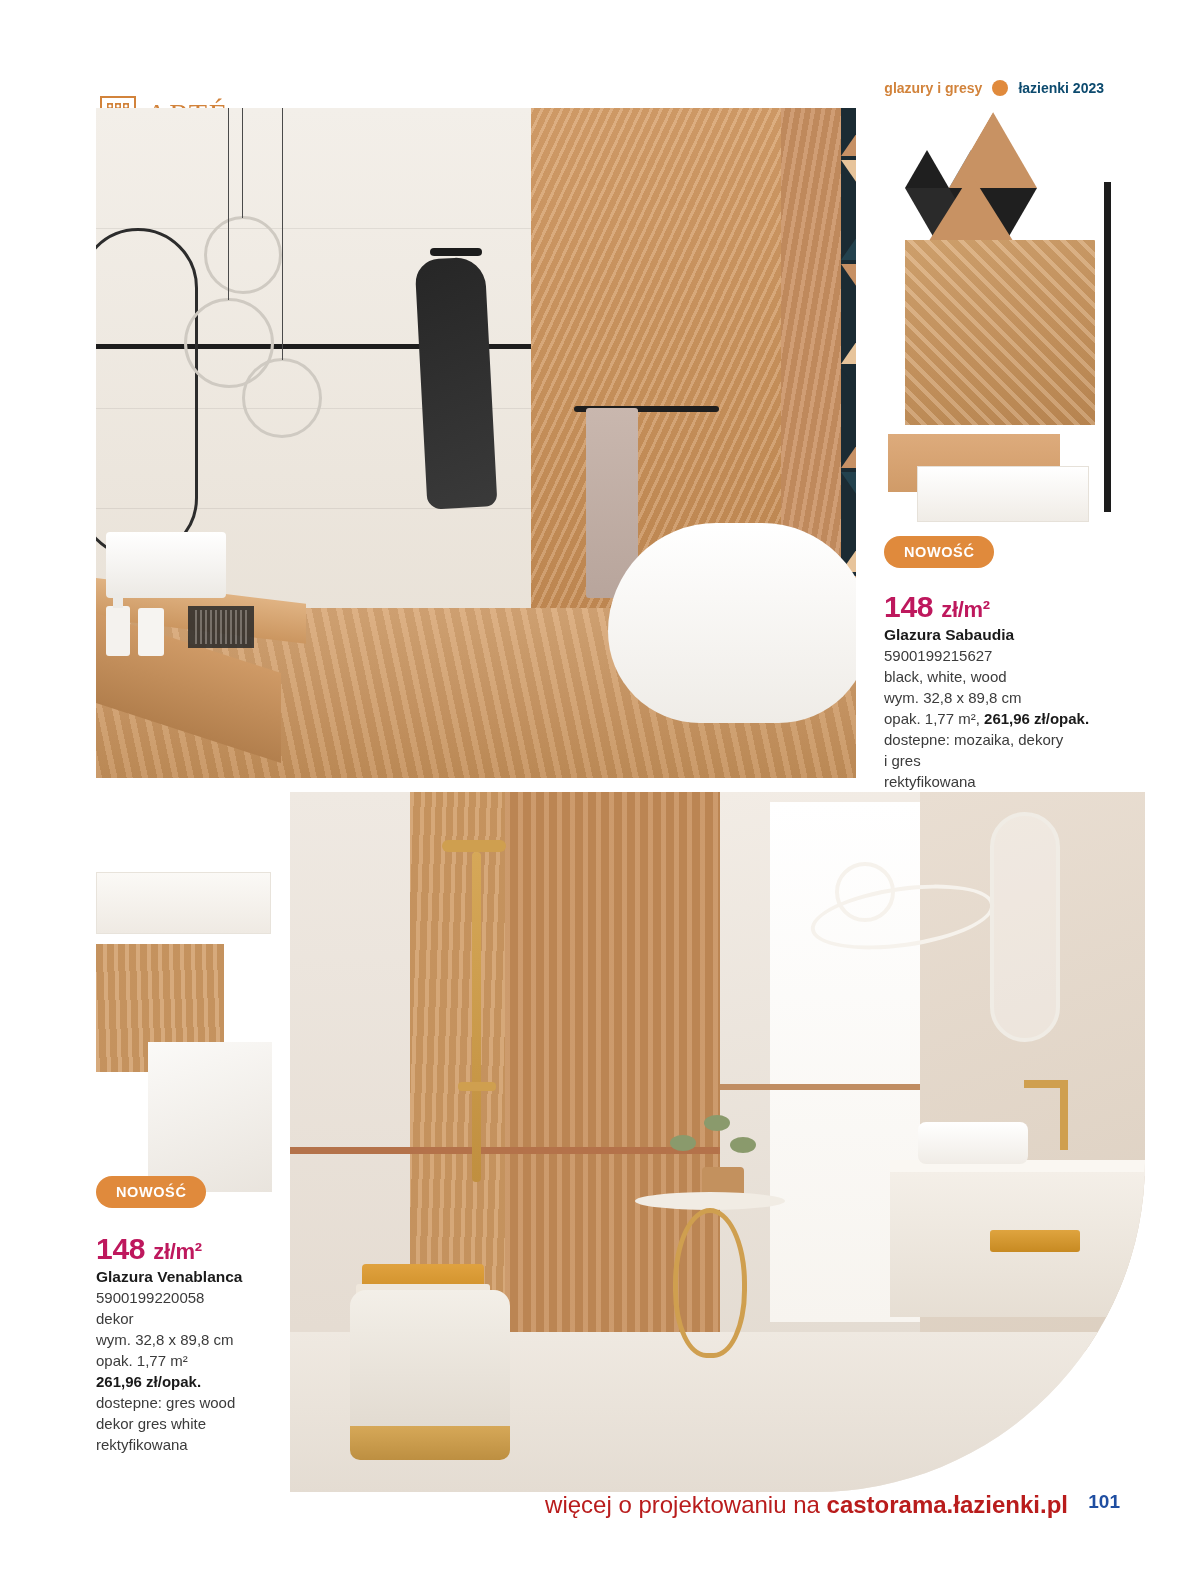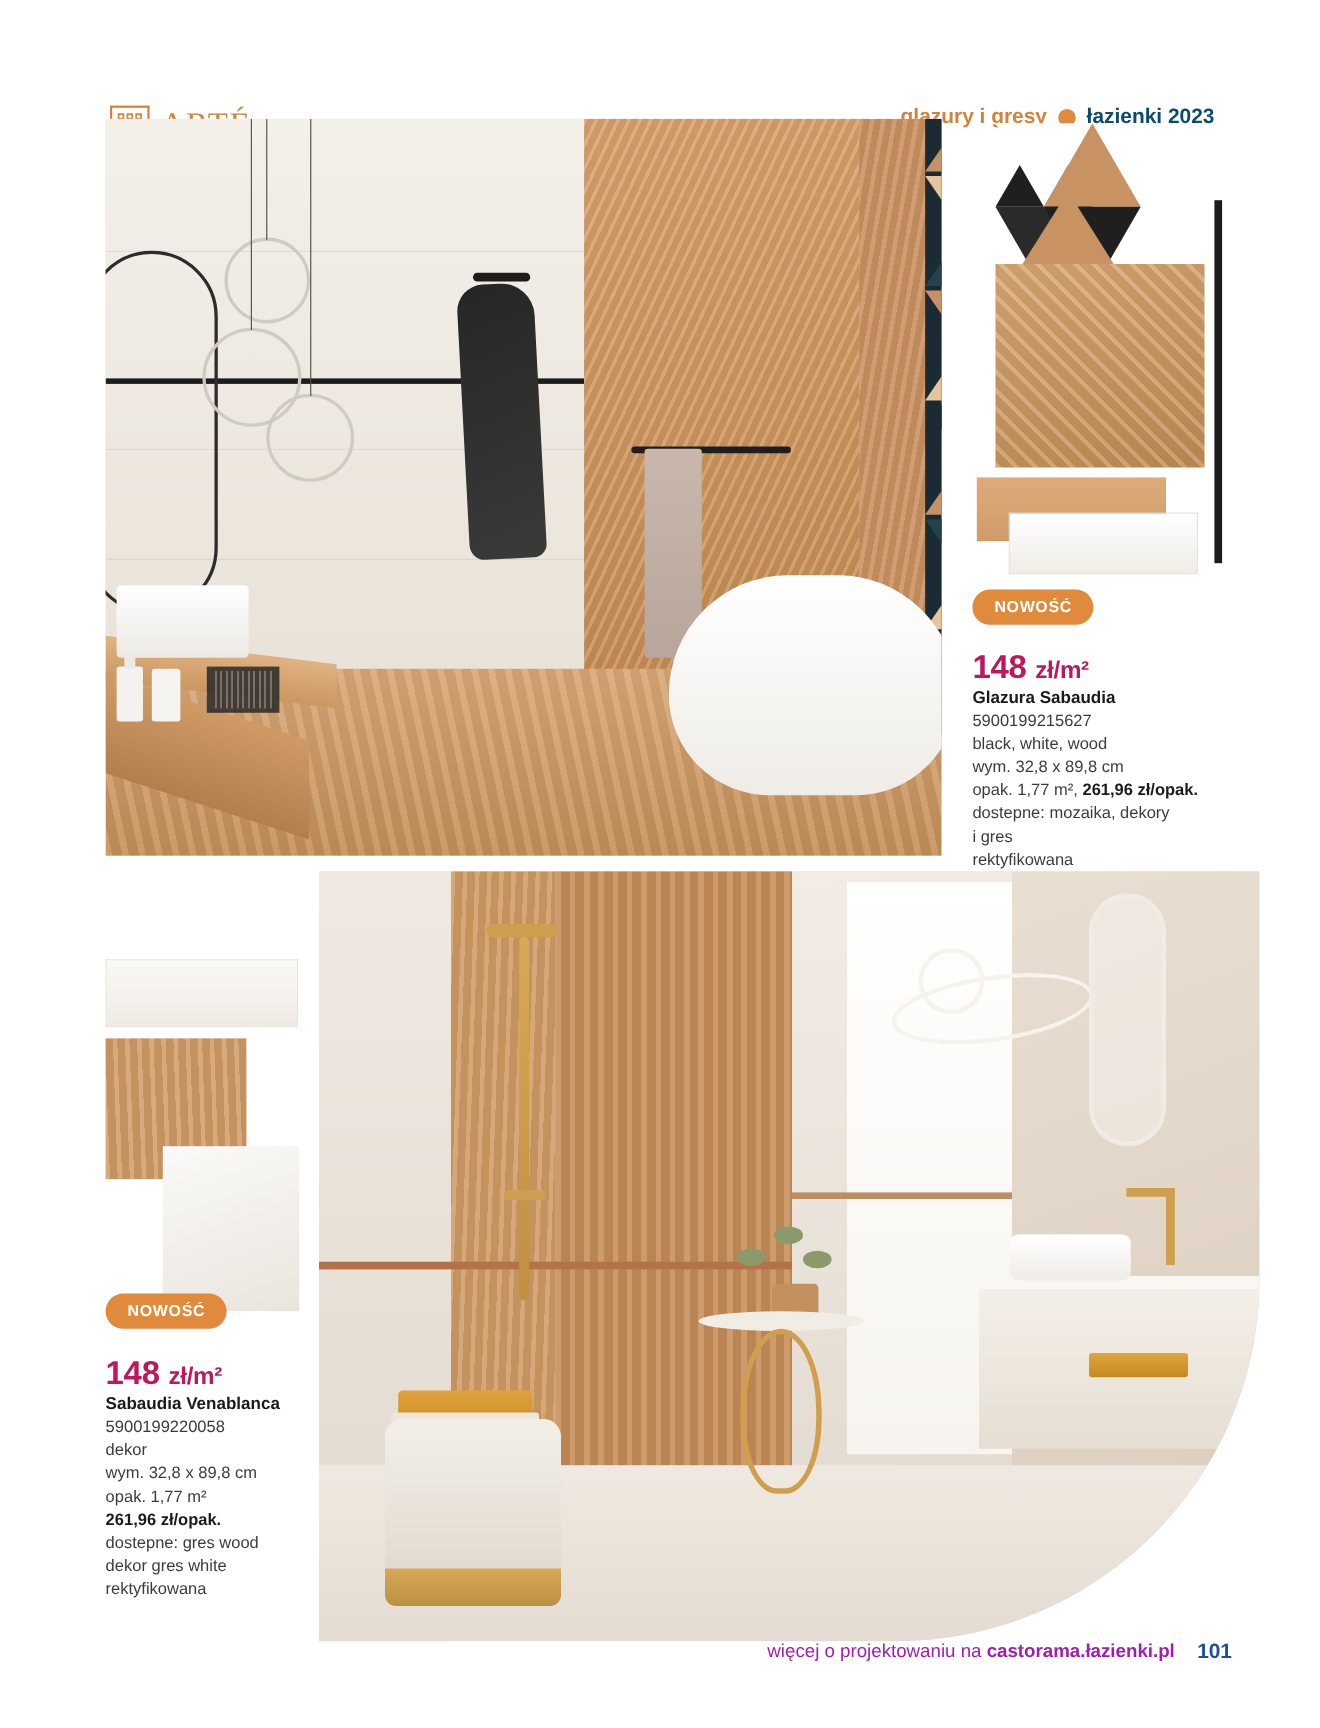--- a/index.html
+++ b/index.html
@@ -18,23 +18,23 @@
   .brand-mark {
     width:36px; height:36px; border:2px solid #d2833b; position:relative;
     display:flex; align-items:center; justify-content:center;
   }
   .brand-mark svg { display:block; }
   .brand-name {
     font-family:"Liberation Serif", serif;
     font-size:30px; letter-spacing:1.5px; color:#d2833b; font-weight:400;
   }
   .header-right {
-    position:absolute; right:96px; top:52px;
+    position:absolute; right:96px; top:36px;
     display:flex; align-items:center; gap:10px;
-    font-size:19px; font-weight:bold;
+    font-size:14px; font-weight:bold;
   }
   .hr-cat { color:#d2833b; }
   .hr-dot { width:16px; height:16px; border-radius:50%; background:#e08a3c; display:inline-block; }
   .hr-year { color:#0c4a6e; }
 
   
   .photo1 {
     position:absolute; left:96px; top:108px; width:760px; height:670px;
     overflow:hidden; background:#e8ded4;
   }
@@ -193,21 +193,21 @@
   .sw2-wood { position:absolute; left:96px; top:944px; width:128px; height:128px;
     background:repeating-linear-gradient(88deg, rgba(255,255,255,.16) 0 4px, rgba(0,0,0,.05) 4px 11px), #cf9a63; }
   .sw2-marble { position:absolute; left:148px; top:1042px; width:124px; height:150px;
     background:linear-gradient(160deg,#fbfaf8,#e9e4dd); }
   .info2 { position:absolute; left:96px; top:1176px; width:240px; }
   .info2 .badge { margin-bottom:24px; }
 
   
   .footer { position:absolute; left:0; bottom:40px; width:1200px; height:40px; }
   .footer-text {
-    position:absolute; right:132px; top:0; font-size:17px; color:#a21caf; font-weight:bold;
+    position:absolute; right:132px; top:0; font-size:24px; color:#b91c1c; font-weight:bold;
   }
   .footer-text .light { font-weight:normal; }
   .page-no { position:absolute; right:80px; top:0; font-size:19px; font-weight:bold; color:#1f4ea1; }
 </style>
 </head>
 <body>
 
 <div class="header">
   <div class="brand">
     <div class="brand-mark">
@@ -371,21 +371,21 @@
 <div class="sw2-white"></div>
 <div class="sw2-wood"></div>
 <div class="sw2-marble"></div>
 
 <div class="info2">
   <div class="badge">NOWOŚĆ</div>
   <div class="price">
     <span>148</span>
     <span class="unit">zł/m²</span>
   </div>
-  <div class="prod-name">Sabaudia Venablanca</div>
+  <div class="prod-name">Glazura Venablanca</div>
   <div class="prod-lines">
     <div>5900199220058</div>
     <div>dekor</div>
     <div>wym. 32,8 x 89,8 cm</div>
     <div>opak. 1,77 m²</div>
     <div><b>261,96 zł/opak.</b></div>
     <div>dostepne: gres wood</div>
     <div>dekor gres white</div>
     <div>rektyfikowana</div>
   </div>

